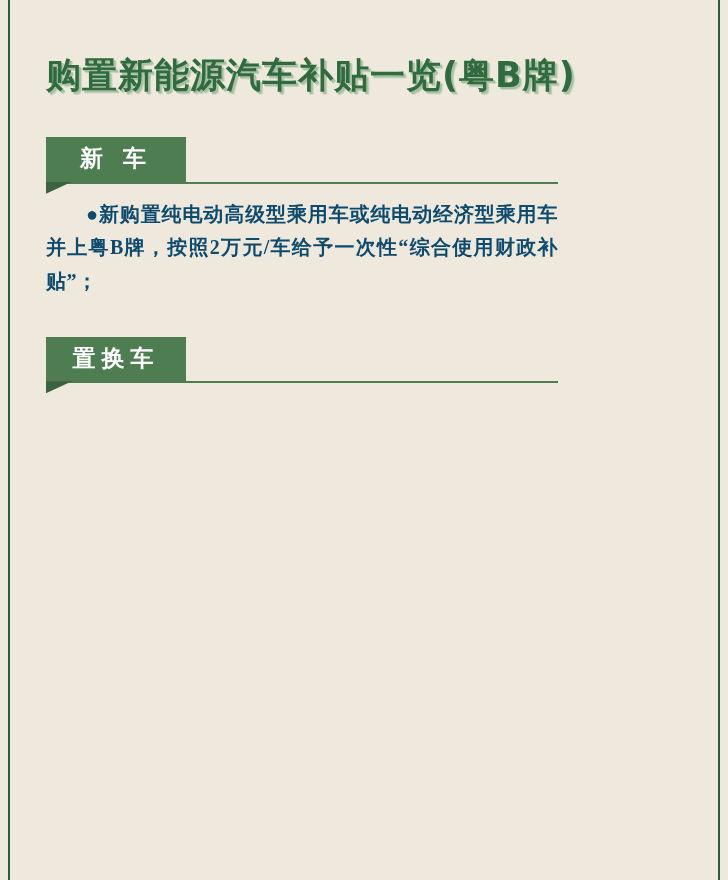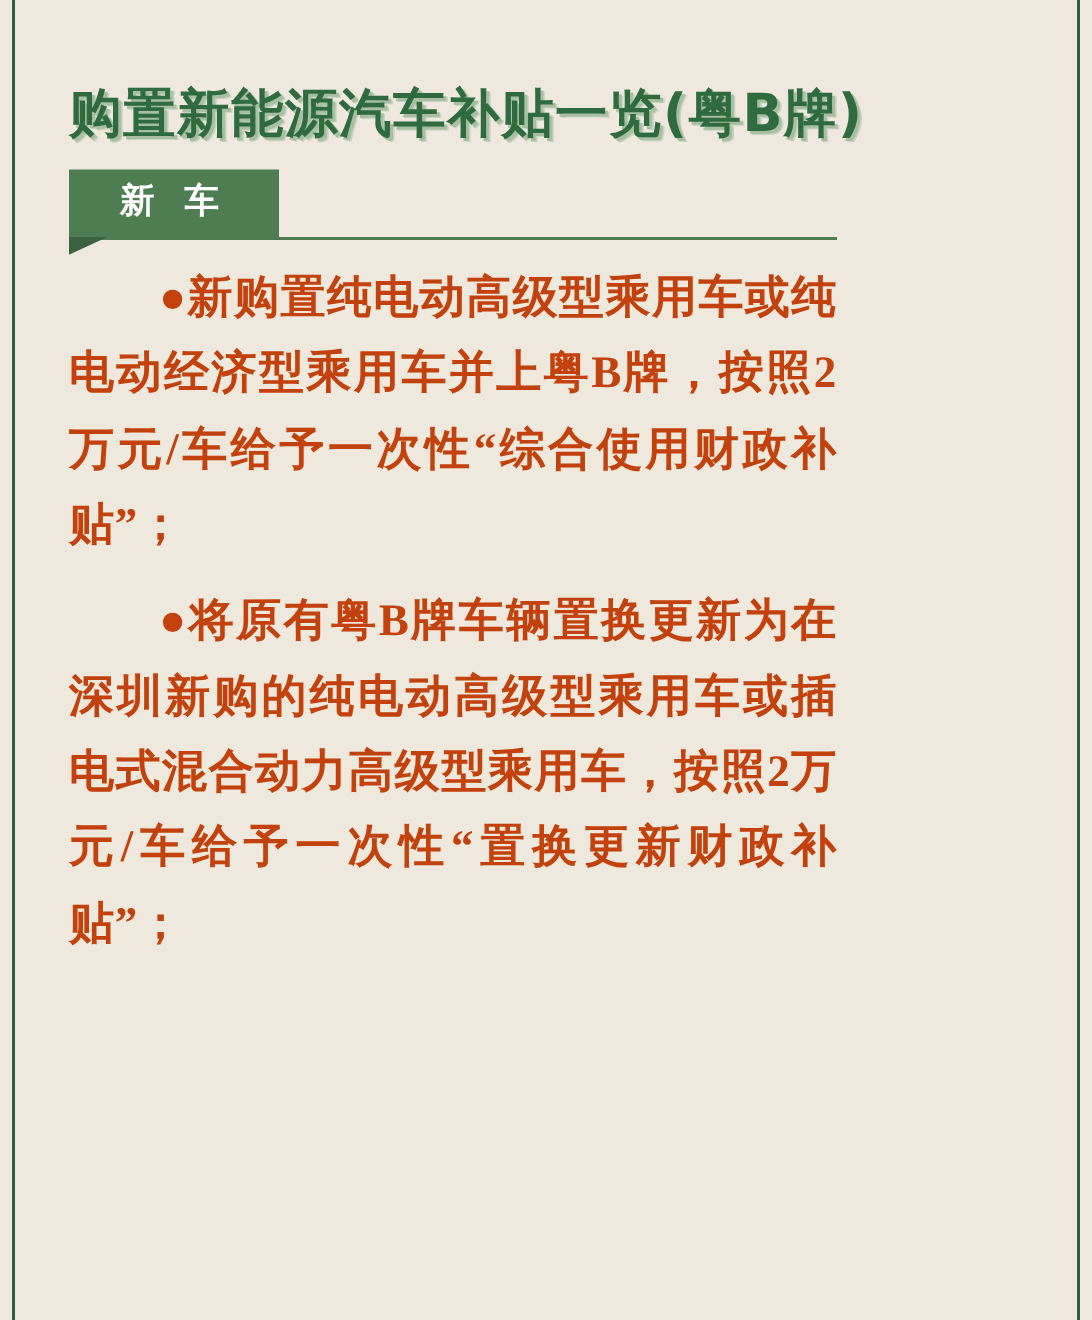--- a/index.html
+++ b/index.html
@@ -45,21 +45,21 @@
     letter-spacing: 1px;
     color: #2f6b3f;
     text-shadow:
       2px 2px 0 #a8bfa2,
       3px 3px 0 #c7d6c1;
     white-space: nowrap;
   }
 
   .section {
     position: relative;
-    margin-top: 14px;
+    margin-top: 38px;
   }
 
   
   .flag {
     position: relative;
     display: inline-block;
     min-width: 140px;
     box-sizing: border-box;
     padding: 7px 26px 9px 26px;
     background: #4f7d52;
@@ -91,23 +91,23 @@
     flex: 1;
     height: 0;
   }
 
   .body-text {
     margin: 14px 0 0 0;
     padding: 0;
   }
   .para {
     margin: 0 0 6px 0;
-    font-size: 30px;
+    font-size: 20px;
     line-height: 1.68;
-    color: #c2410c;
+    color: #0c4a6e;
     font-weight: bold;
     text-indent: 2em;
     text-align: justify;
     text-justify: inter-ideograph;
     letter-spacing: 0.5px;
   }
   .para:last-child { margin-bottom: 0; }
 
   
 </style>
@@ -125,18 +125,21 @@
     <div class="flag-wrap">
       <div class="flag">新 车</div>
       <div class="flag-rule"></div>
     </div>
     <div class="body-text">
       <p class="para">●新购置纯电动高级型乘用车或纯电动经济型乘用车并上粤B牌，按照2万元/车给予一次性“综合使用财政补贴”；</p>
     </div>
   </div>
 
   <div class="section">
+    <div class="flag-wrap">
+      <div class="flag">置换车</div>
+      <div class="flag-rule"></div>
+    </div>
     <div class="body-text">
-      <p class="para">●将原有粤B牌车辆置换更新为在深圳新购的纯电动高级型乘用车或插电式混合动力高级型乘用车，按照2万元/车给予一次性“置换更新财政补贴”；</p>
     </div>
   </div>
 
 </div>
 
 </body></html>

